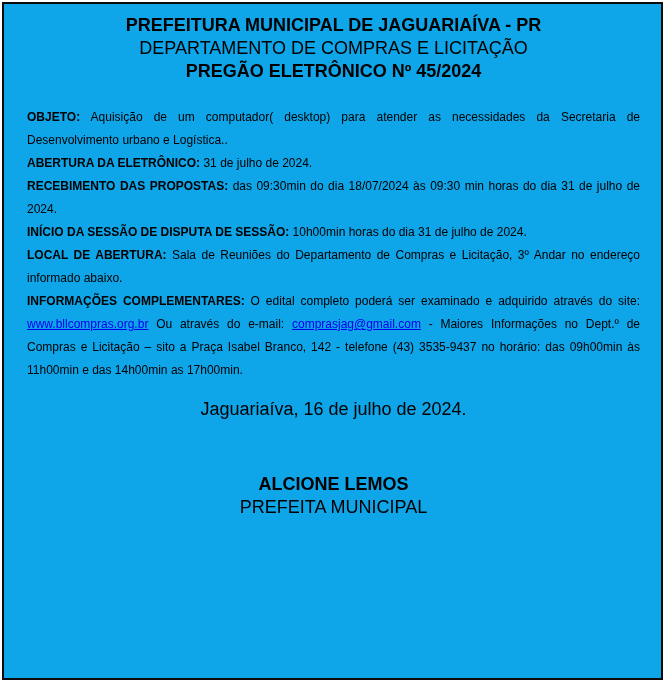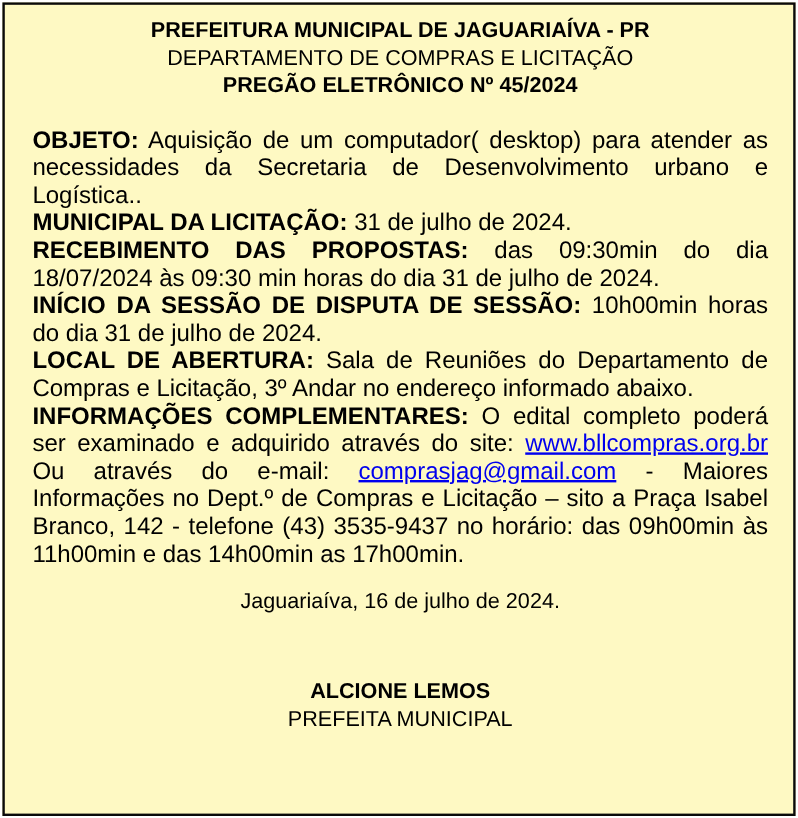--- a/index.html
+++ b/index.html
@@ -8,32 +8,32 @@
     background: #ffffff;
     font-family: "Liberation Sans", sans-serif;
     color: #000000;
     overflow: hidden;
   }
   .page {
     position: absolute;
     left: 2px; top: 2px;
     width: 661px; height: 678px;
     border: 2px solid #0a0a0a;
-    background: #fef9c3;
+    background: #0ea5e9;
     padding: 10px 21px 0 23px;
   }
   .header {
     text-align: center;
     font-size: 18px;
     line-height: 23px;
   }
   .bold { font-weight: bold; }
   .body-block {
     margin-top: 23px;
-    font-size: 20px;
+    font-size: 12px;
     line-height: 23px;
   }
   .para { text-align: justify; }
   .para .lead { font-weight: bold; }
   a.link {
     color: #0000EE;
     text-decoration: underline;
     cursor: pointer;
   }
   .dateline {
@@ -56,21 +56,21 @@
 
   <div class="header">
     <div class="bold">PREFEITURA MUNICIPAL DE JAGUARIAÍVA - PR</div>
     <div>DEPARTAMENTO DE COMPRAS E LICITAÇÃO</div>
     <div class="bold">PREGÃO ELETRÔNICO Nº 45/2024</div>
   </div>
 
   <div class="body-block">
     <div class="para"><span class="lead">OBJETO:</span><span> Aquisição de um computador( desktop) para atender as necessidades da Secretaria de Desenvolvimento urbano e Logística..</span></div>
 
-    <div class="para"><span class="lead">MUNICIPAL DA LICITAÇÃO:</span><span> 31 de julho de 2024.</span></div>
+    <div class="para"><span class="lead">ABERTURA DA ELETRÔNICO:</span><span> 31 de julho de 2024.</span></div>
 
     <div class="para"><span class="lead">RECEBIMENTO DAS PROPOSTAS:</span><span> das 09:30min do dia 18/07/2024 às 09:30 min horas do dia 31 de julho de 2024.</span></div>
 
 
     <div class="para"><span class="lead">INÍCIO DA SESSÃO DE DISPUTA DE SESSÃO:</span><span> 10h00min horas do dia 31 de julho de 2024.</span></div>
 
     <div class="para"><span class="lead">LOCAL DE ABERTURA:</span><span> Sala de Reuniões do Departamento de Compras e Licitação, 3º Andar no endereço informado abaixo.</span></div>
 
     <div class="para"><span class="lead">INFORMAÇÕES COMPLEMENTARES:</span><span> O edital completo poderá ser examinado e adquirido através do site: </span><a class="link" href="#">www.bllcompras.org.br</a><span> Ou através do e-mail: </span><a class="link" href="#">comprasjag@gmail.com</a><span> - Maiores Informações no Dept.º de Compras e Licitação – sito a Praça Isabel Branco, 142 - telefone (43) 3535-9437 no horário: das 09h00min às 11h00min e das 14h00min as 17h00min.</span></div>
   </div>

